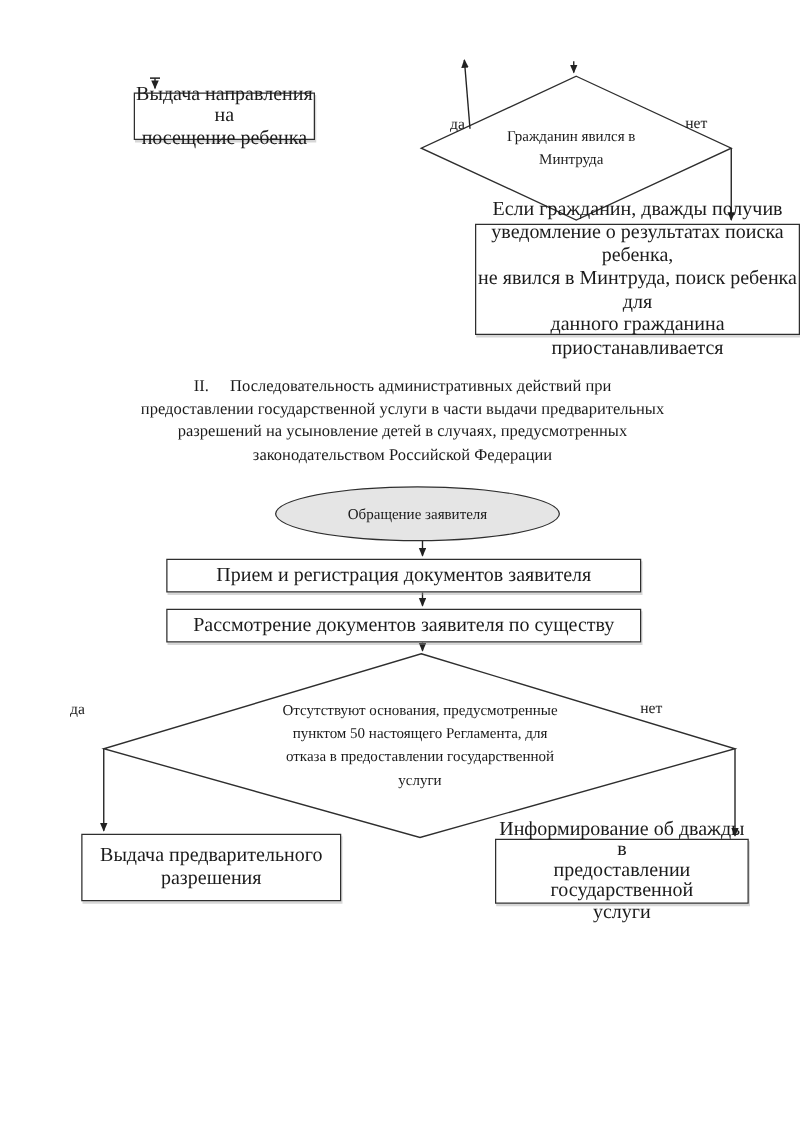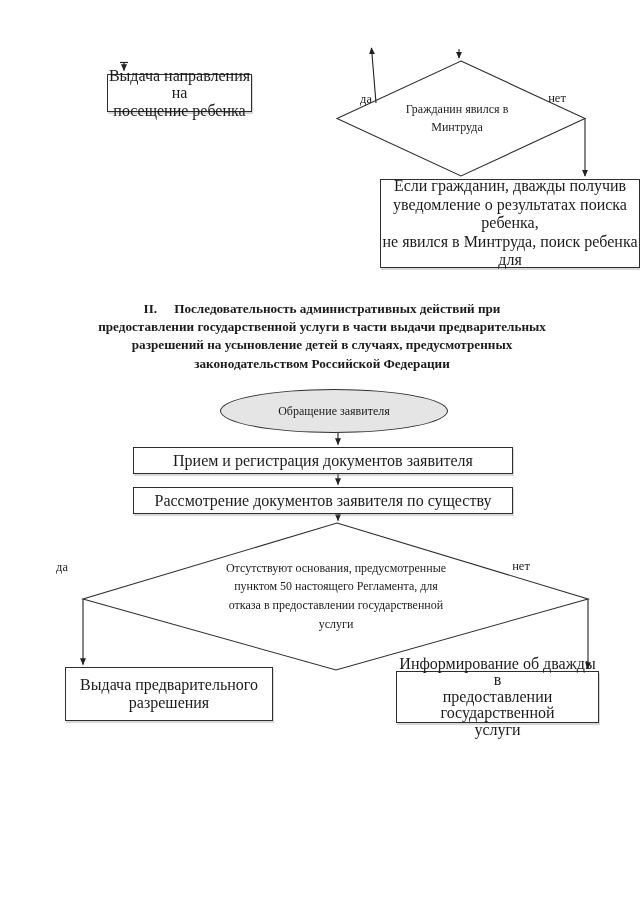--- a/index.html
+++ b/index.html
@@ -27,21 +27,21 @@
     text-align:center;font-size:12px;line-height:18.5px;
   }
   .edge-label{position:absolute;font-size:12.5px;color:#1b1b1b;margin-top:16px;}
   #referral-box{left:107px;top:74px;width:143px;height:36px;line-height:17.5px;}
   #suspend-box{left:343px;top:179px;width:258px;height:87px;line-height:18.5px;margin-left:37px;}
   #d1-text{left:333px;top:62px;width:248px;height:112px;}
   #yes1{left:348px;top:76px;width:24px;text-align:right;}
   #no1{left:543px;top:75px;width:28px;text-align:center;}
   #heading{
     position:absolute;left:30px;top:300px;width:584px;
-    text-align:center;font-weight:bold;font-size:13.2px;line-height:18.2px;
+    text-align:center;font-weight:normal;font-size:13.2px;line-height:18.2px;
   }
   .hsp{display:inline-block;width:17px;}
   #oval{
     position:absolute;left:220px;top:389px;width:226px;height:42px;
     border:1px solid #2e2e2e;border-radius:50%;background:#e5e5e5;
     display:flex;align-items:center;justify-content:center;
     font-size:12px;
   }
   #step1{left:133px;top:447px;width:378px;height:25px;}
   #step2{left:133px;top:487px;width:378px;height:25px;}
@@ -91,20 +91,21 @@
     <div>Минтруда</div>
   </div>
 
   <div class="edge-label" id="yes1">да</div>
   <div class="edge-label" id="no1">нет</div>
 
   <div class="box" id="suspend-box">
     <div>Если гражданин, дважды получив</div>
     <div>уведомление о результатах поиска ребенка,</div>
     <div>не явился в Минтруда, поиск ребенка для</div>
+    <div>данного гражданина приостанавливается</div>
   </div>
 
   <div id="heading">
     <div>
       <span>II.</span><span class="hsp"></span><span>Последовательность административных действий при</span>
     </div>
     <div>предоставлении государственной услуги в части выдачи предварительных</div>
     <div>разрешений на усыновление детей в случаях, предусмотренных</div>
     <div>законодательством Российской Федерации</div>
   </div>

